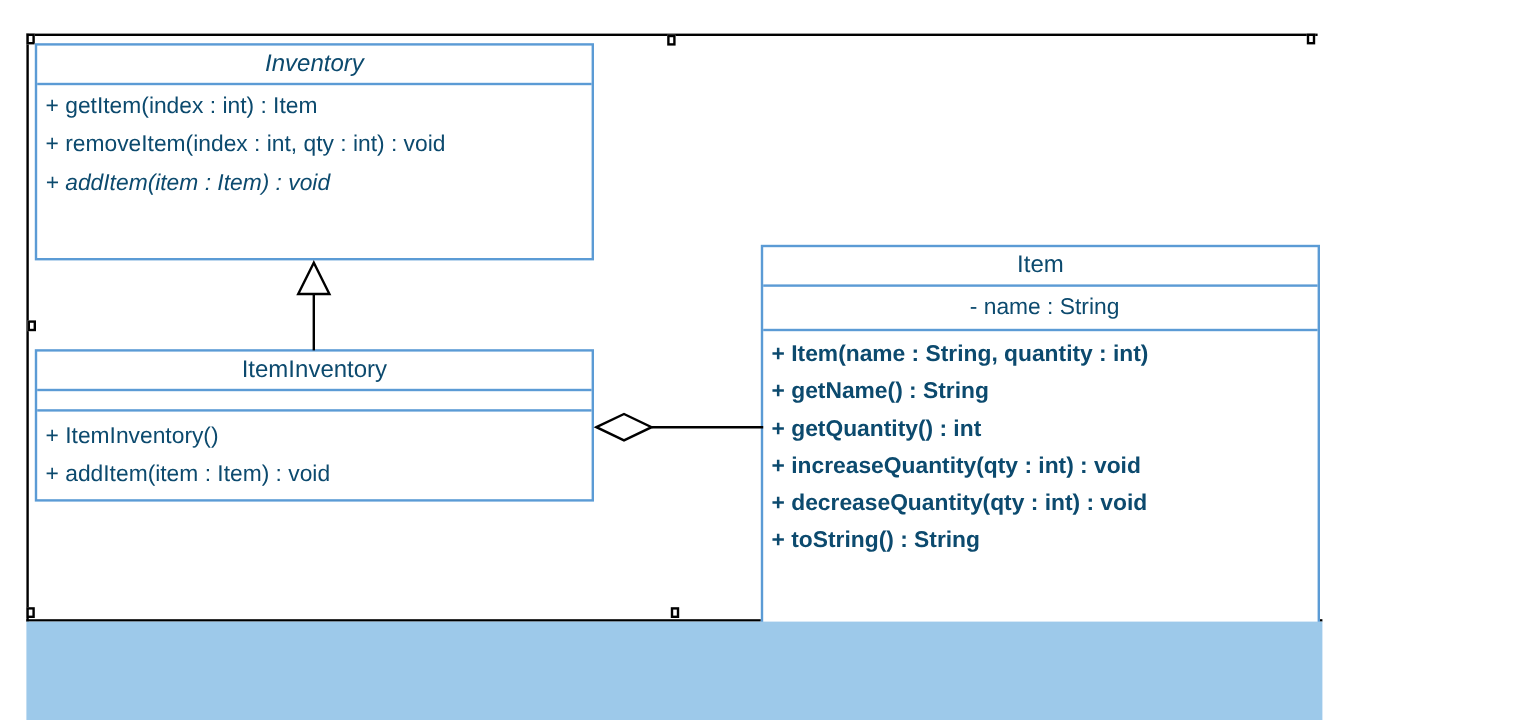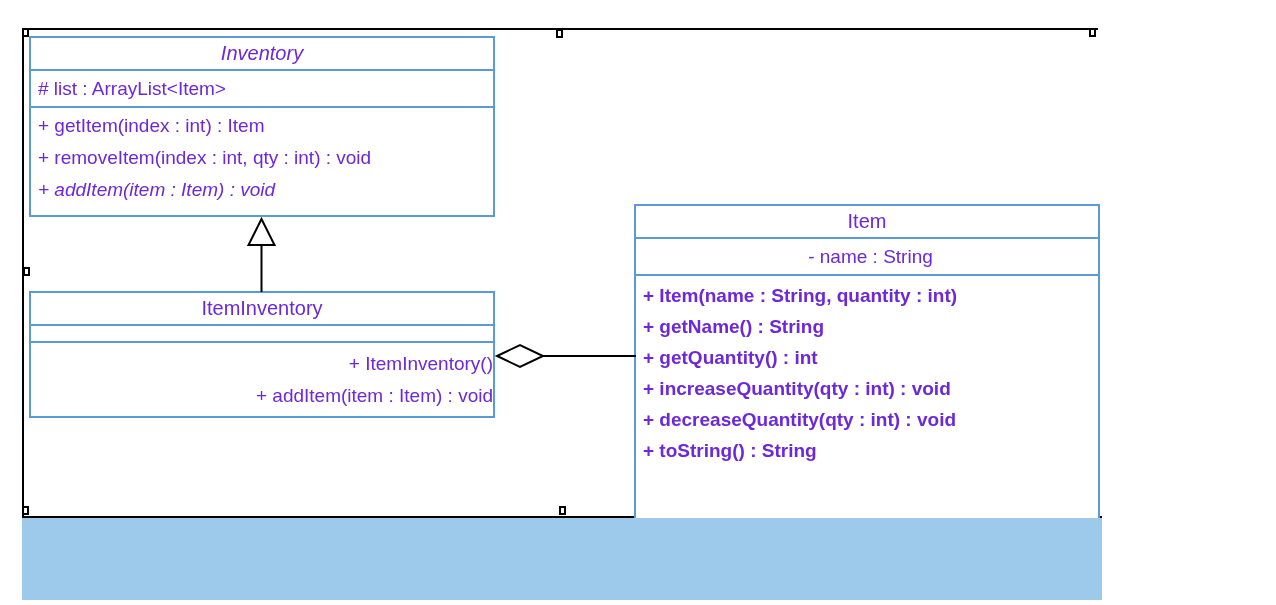--- a/index.html
+++ b/index.html
@@ -1,18 +1,18 @@
 <!DOCTYPE html>
 <html><head>
 <meta charset="utf-8">
 <style>
   html,body{margin:0;padding:0;background:#ffffff;}
   .stage{
     position:relative;width:1276px;height:605px;overflow:hidden;background:#ffffff;
-    font-family:"Liberation Sans",sans-serif;color:#6d28d9;
+    font-family:"Liberation Sans",sans-serif;color:#0c4a6e;
   }
   
   .sel-line{position:absolute;background:#000000;}
   .sel-top{left:22px;top:28px;width:1076px;height:2px;}
   .sel-left{left:22px;top:28px;width:2px;height:490px;}
   .sel-bottom{left:22px;top:516px;width:1080px;height:2px;}
   .handle{
     position:absolute;width:7px;height:9px;background:#ffffff;
     border:2px solid #000000;box-sizing:border-box;
   }
@@ -35,21 +35,21 @@
   }
   .uml-sec{border-bottom:2px solid #5B9BD5;box-sizing:border-box;}
   .uml-sec:last-child{border-bottom:none;}
   .member{
     font-size:19px;line-height:32px;padding-left:7px;white-space:nowrap;
   }
   .italic{font-style:italic;}
   #class-inventory{left:29px;top:36px;width:466px;height:181px;}
   #class-inventory .attrs{height:37px;display:flex;align-items:center;}
   #class-inventory .methods{padding-top:2px;}
-  #class-iteminventory{left:29px;top:291px;width:466px;height:127px;text-align:right;}
+  #class-iteminventory{left:29px;top:291px;width:466px;height:127px;}
   #class-iteminventory .attrs{height:17px;}
   #class-iteminventory .methods{padding-top:5px;}
   #class-item{left:634px;top:204px;width:466px;height:376px;}
   #class-item .attrs{padding-top:2px;padding-bottom:2px;text-align:center;}
   #class-item .methods{padding-top:4px;font-weight:bold;}
   #class-item .member{line-height:31px;}
   
   .connectors{position:absolute;left:0;top:0;pointer-events:none;}
   
   .bottom-rect{
@@ -69,23 +69,20 @@
   <div class="handle h-tm"></div>
   <div class="handle h-tr"></div>
   <div class="handle h-lm"></div>
   <div class="handle h-rm"></div>
   <div class="handle h-bl"></div>
   <div class="handle h-bm"></div>
   <div class="handle h-br"></div>
 
   <div class="uml-class" id="class-inventory">
     <div class="uml-title italic">Inventory</div>
-    <div class="uml-sec attrs">
-      <div class="member"># list : ArrayList&lt;Item&gt;</div>
-    </div>
     <div class="uml-sec methods">
       <div class="member">+ getItem(index : int) : Item</div>
       <div class="member">+ removeItem(index : int, qty : int) : void</div>
       <div class="member italic">+ addItem(item : Item) : void</div>
     </div>
   </div>
 
   <div class="uml-class" id="class-iteminventory">
     <div class="uml-title">ItemInventory</div>
     <div class="uml-sec attrs"></div>

